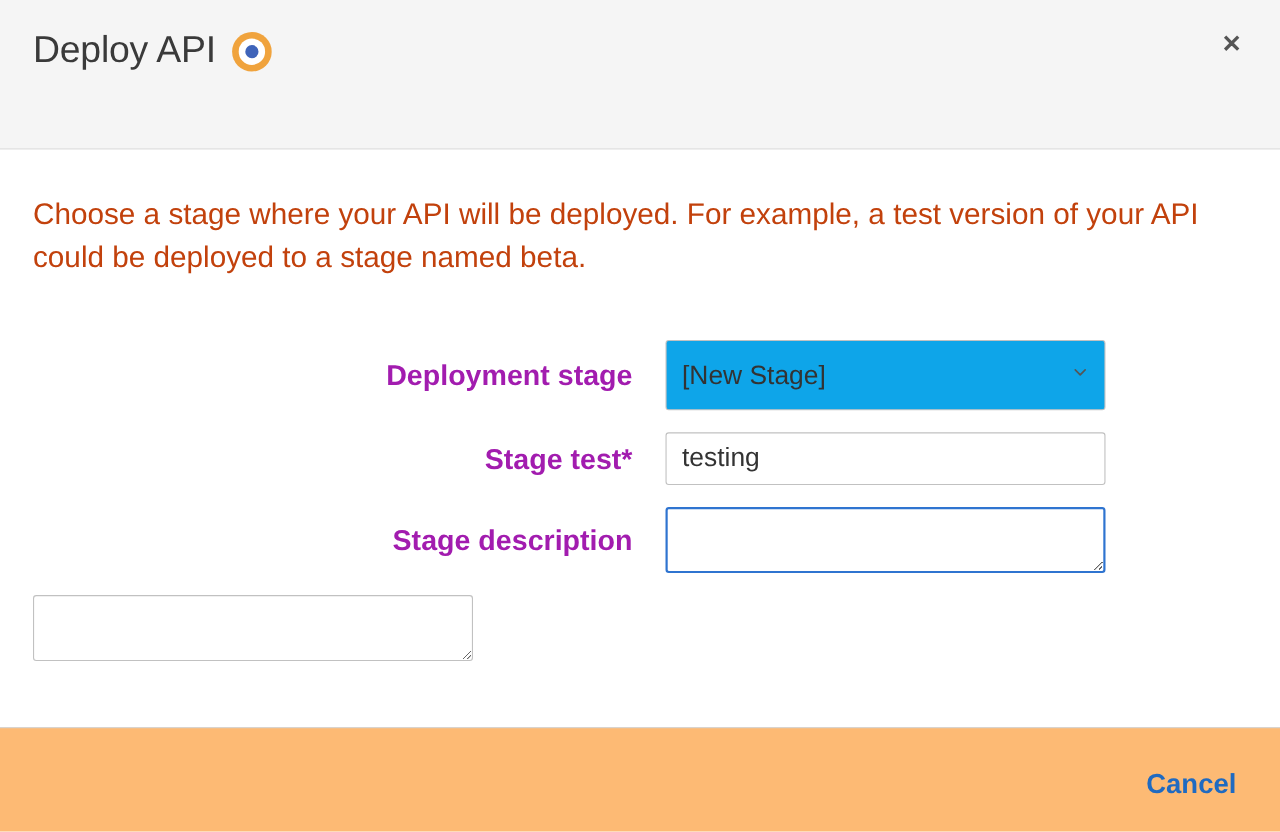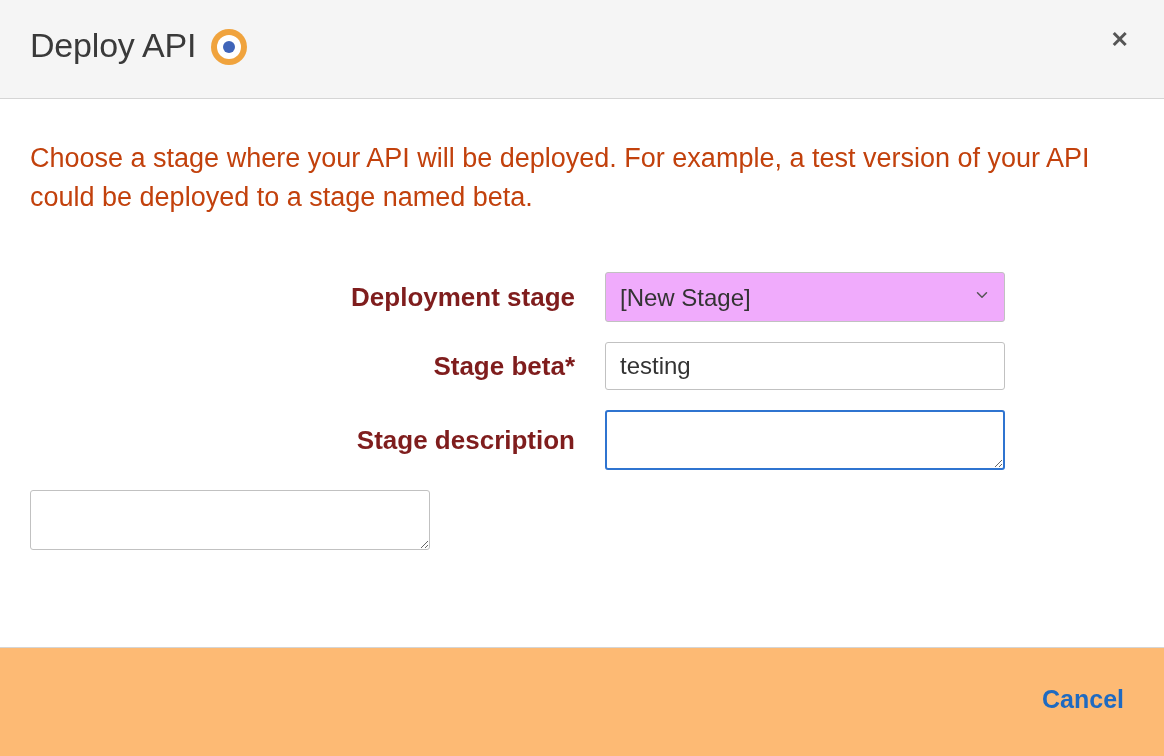--- a/index.html
+++ b/index.html
@@ -17,21 +17,21 @@
     }
     .dialog {
       width: 100%;
       height: 100%;
       display: flex;
       flex-direction: column;
       position: relative;
     }
     .header {
       background: #f5f5f5;
-      padding: 25px 30px 33px 30px;
+      padding: 25px 30px 70px 30px;
       border-bottom: 1px solid #d5d5d5;
       display: flex;
       align-items: center;
       justify-content: space-between;
       gap: 28px;
     }
     .header-left {
       display: flex;
       align-items: center;
       gap: 15px;
@@ -105,34 +105,34 @@
       grid-template-columns: 545px 1fr;
       row-gap: 20px;
       column-gap: 30px;
       align-items: center;
       padding-right: 140px;
     }
     .form-label {
       text-align: right;
       font-size: 26px;
       font-weight: 700;
-      color: #7f1d1d;
+      color: #a21caf;
     }
     .select-wrap {
       position: relative;
       width: 400px;
     }
     .select {
       width: 100%;
-      height: 50px;
+      height: 64px;
       border: 1px solid #c1c1c1;
       border-radius: 3px;
       padding: 8px 40px 8px 14px;
       font-size: 24px;
-      background: #f0abfc;
+      background: #0ea5e9;
       appearance: none;
       color: #333;
       cursor: pointer;
     }
     .chevron-down-icon {
       position: absolute;
       right: 14px;
       top: 50%;
       transform: translateY(-50%);
       pointer-events: none;
@@ -219,21 +219,21 @@
         <select class="select">
           <option>[New Stage]</option>
         </select>
         <span class="chevron-down-icon">
           <svg width="18" height="18" viewBox="0 0 24 24" fill="none" stroke="#555" stroke-width="2" stroke-linecap="round" stroke-linejoin="round">
               <polyline points="6 9 12 15 18 9"></polyline>
             </svg>
         </span>
       </div>
 
-      <div class="form-label">Stage beta*</div>
+      <div class="form-label">Stage test*</div>
       <input type="text" class="text-input" value="testing" style="">
 
       <div class="form-label">Stage description</div>
       <textarea class="textarea focused" style=""></textarea>
 
       <textarea class="textarea" style=""></textarea>
 
     </div>
   </div>
 

